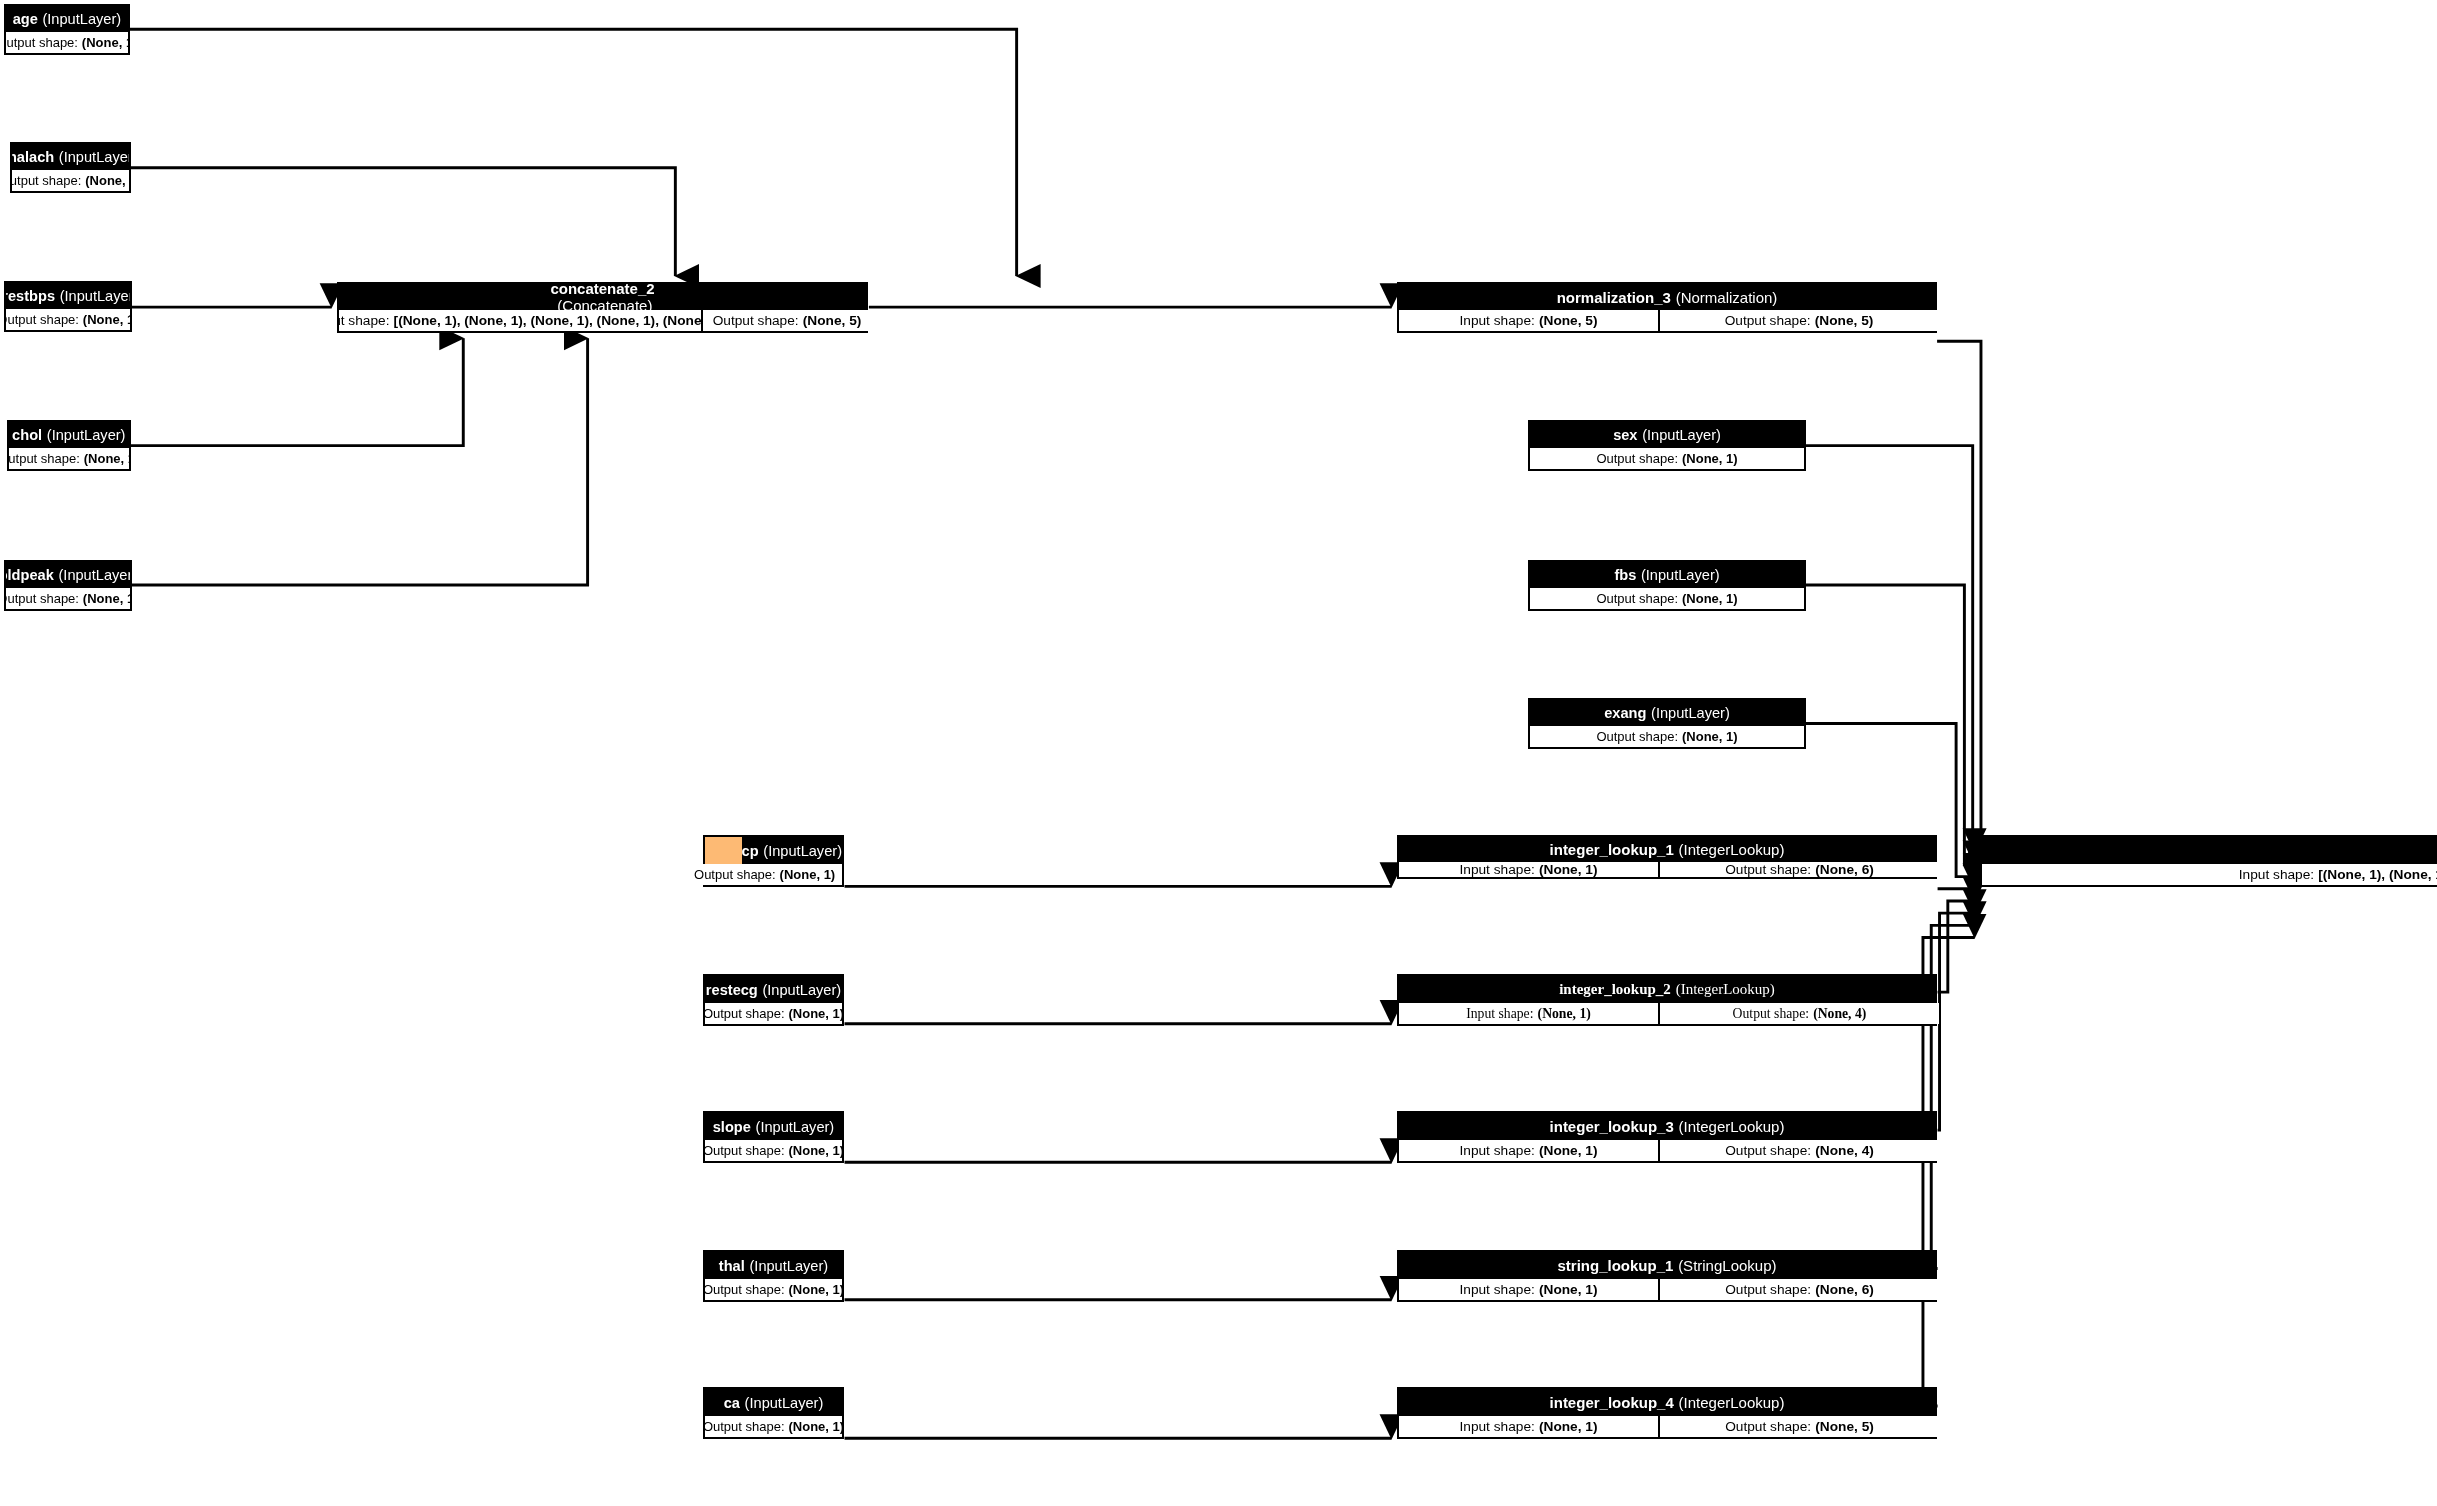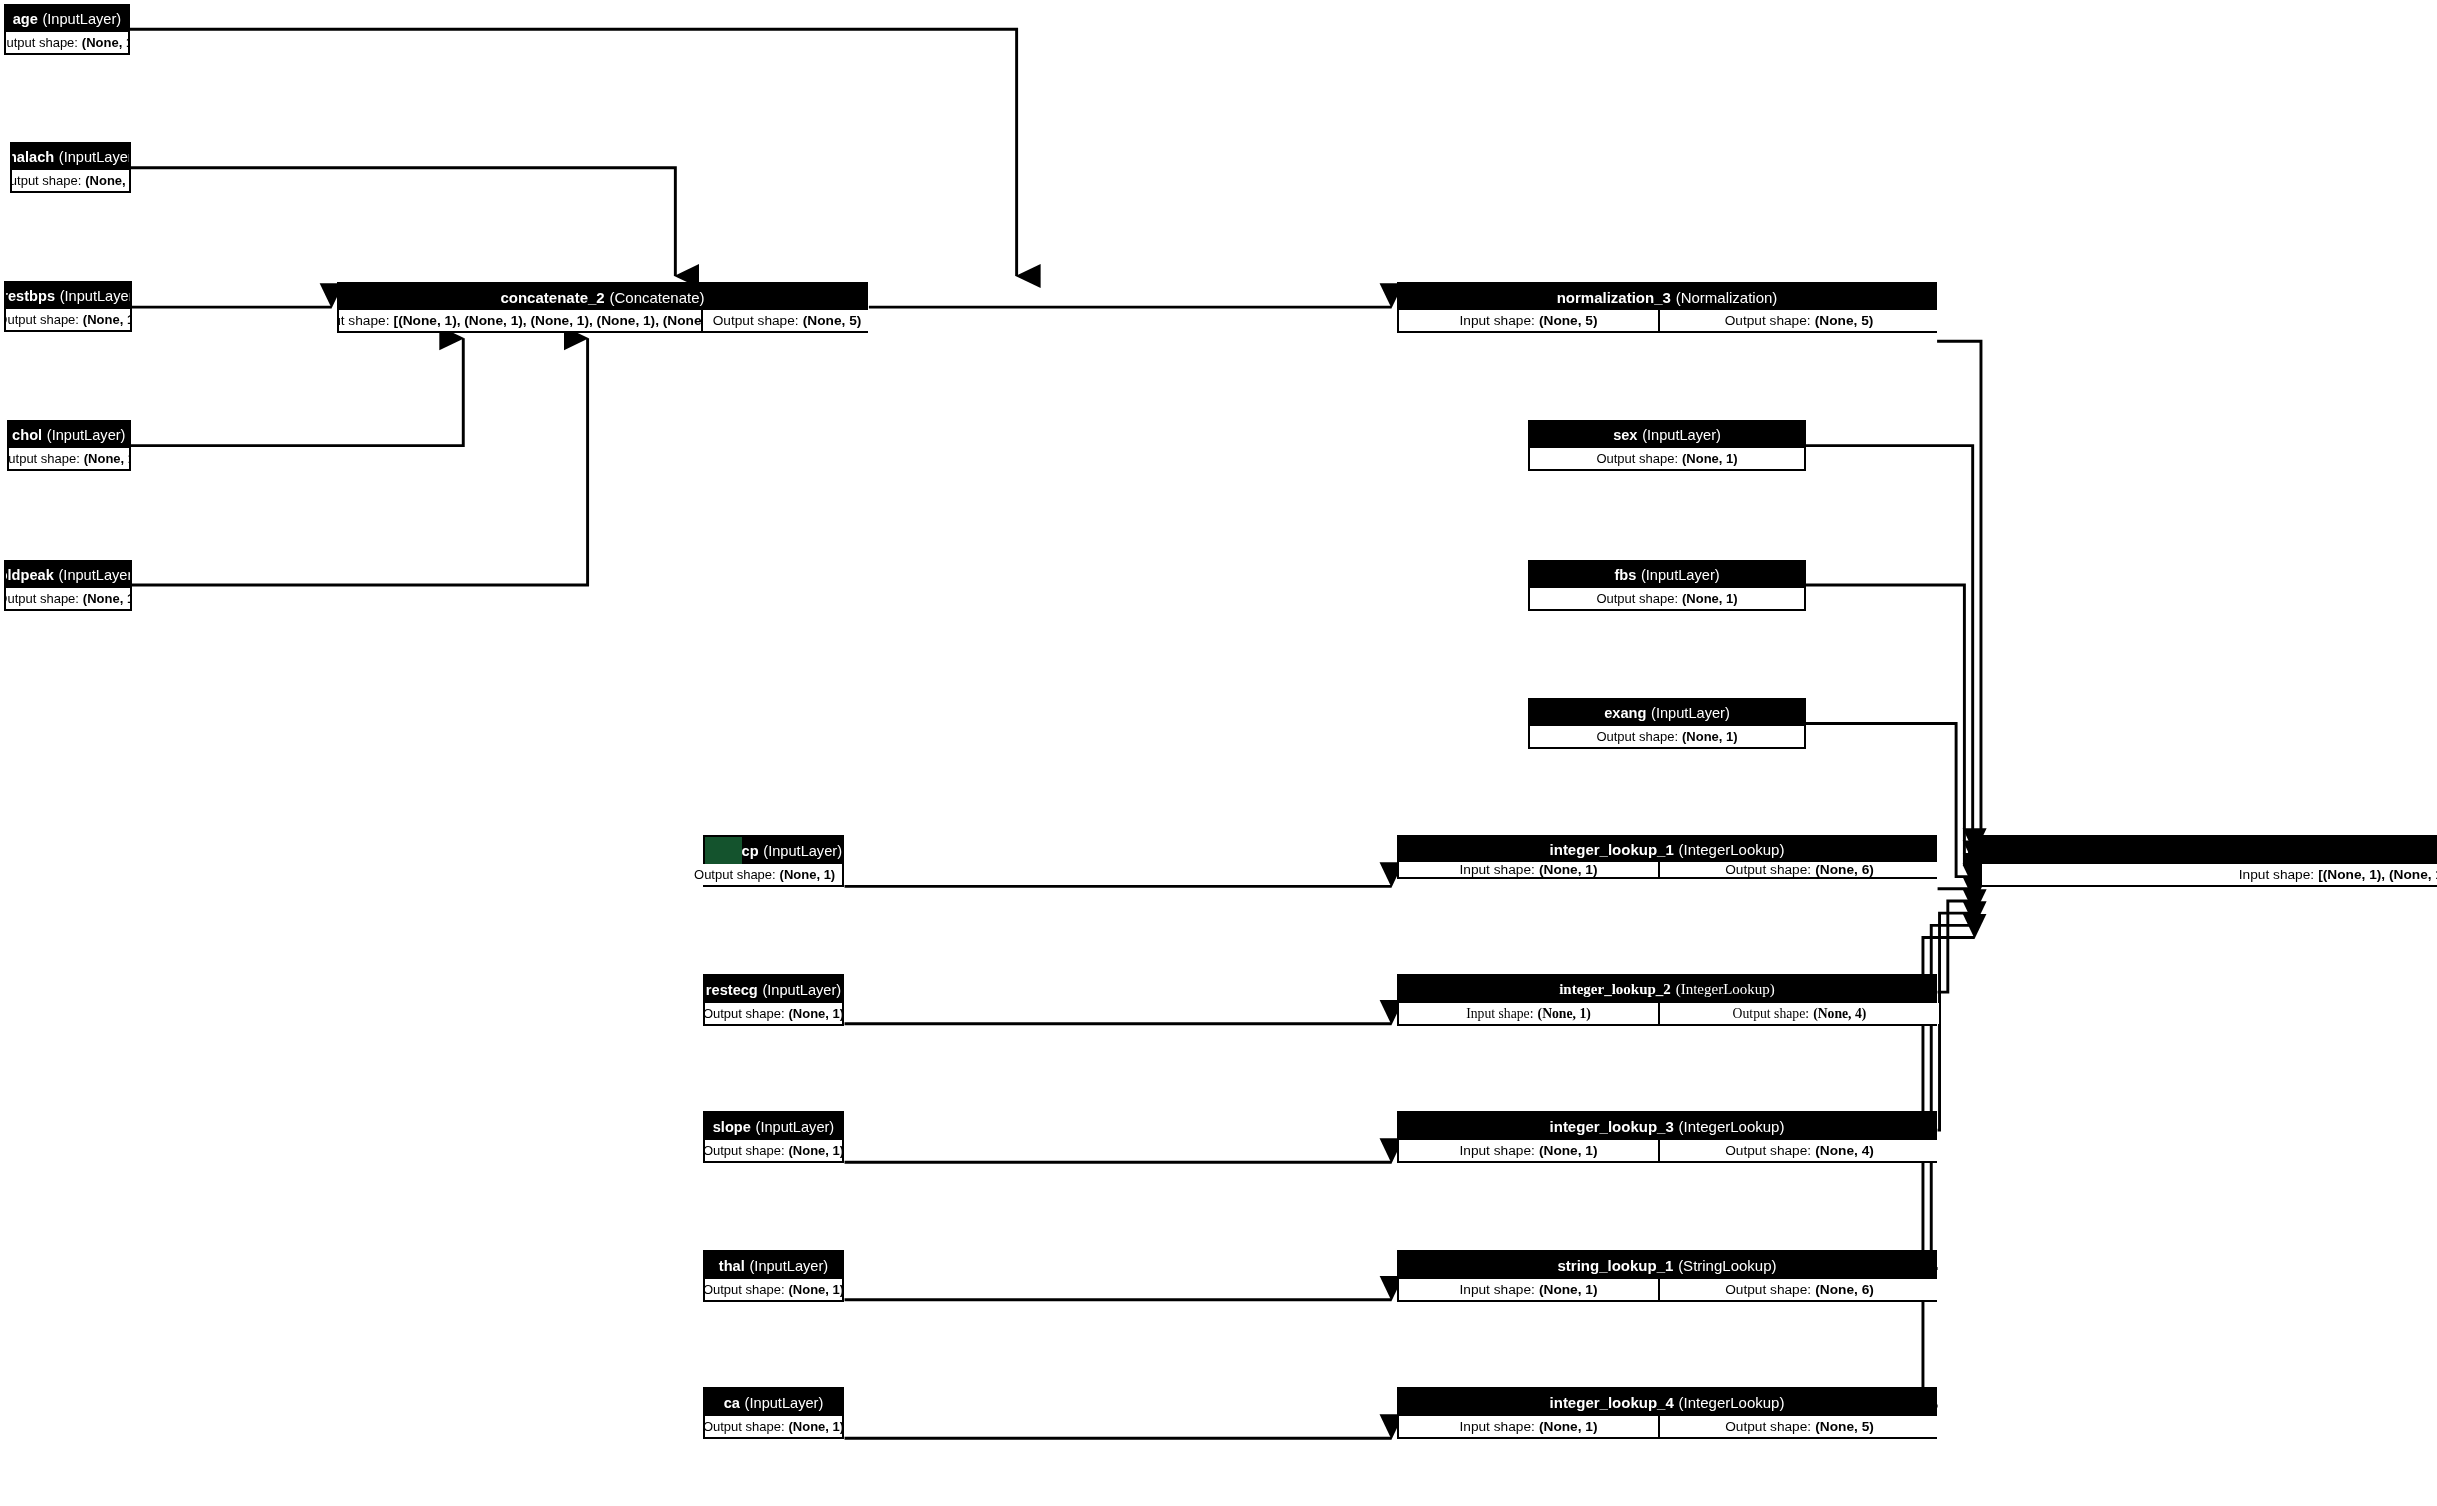--- a/index.html
+++ b/index.html
@@ -27,21 +27,21 @@
     position: absolute;
     left: 0;
     top: 0;
     width: 3471px;
     height: 1506px;
   }
   .node {
     position: absolute;
     box-sizing: border-box;
     border: 2.4px solid #000000;
-    background: #14532d;
+    background: #fdba74;
     display: flex;
     flex-direction: column;
   }
   .node-header {
     background: #000000;
     color: #ffffff;
     display: flex;
     align-items: center;
     justify-content: center;
     white-space: nowrap;
@@ -208,21 +208,21 @@
           <span class="layer-type">(InputLayer)</span>
         </div>
         <div class="node-body">
           <div class="shape-cell">
             <span class="shape-label">Output shape:</span>
             <span class="shape-value">(None, 1)</span>
           </div>
         </div>
       </div>
       <div class="node sz-big" style="left: 337px; top: 282px; width: 531px; height: 51px;">
-        <div class="node-header" style="height: 26px;">
+        <div class="node-header" style="height: 26px; flex-direction: column;">
           <span class="layer-name">concatenate_2</span>
           <span class="layer-type">(Concatenate)</span>
         </div>
         <div class="node-body">
           <div class="shape-cell" style="flex: 0 0 362px;">
             <span class="shape-label">Input shape:</span>
             <span class="shape-value">[(None, 1), (None, 1), (None, 1), (None, 1), (None, 1)]</span>
           </div>
           <div class="shape-cell" style="flex: 0 0 170px;">
             <span class="shape-label">Output shape:</span>

